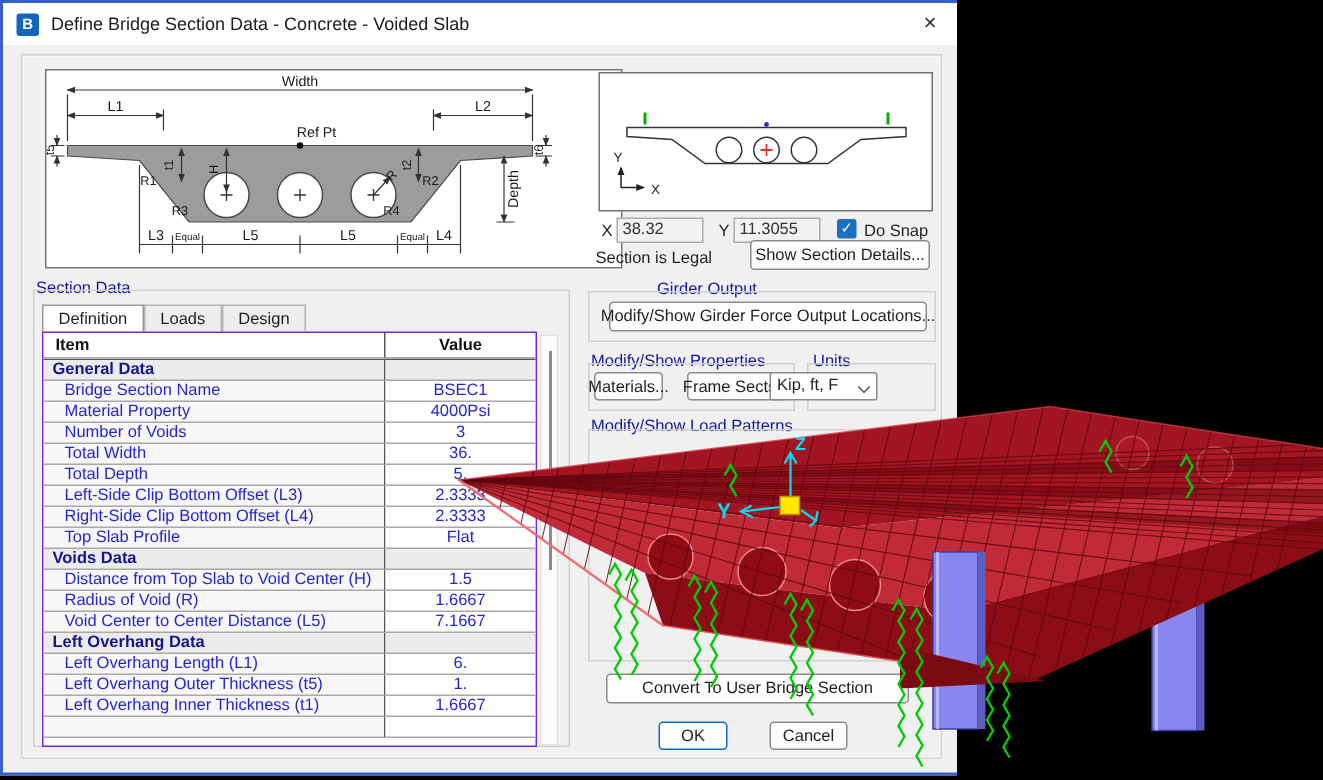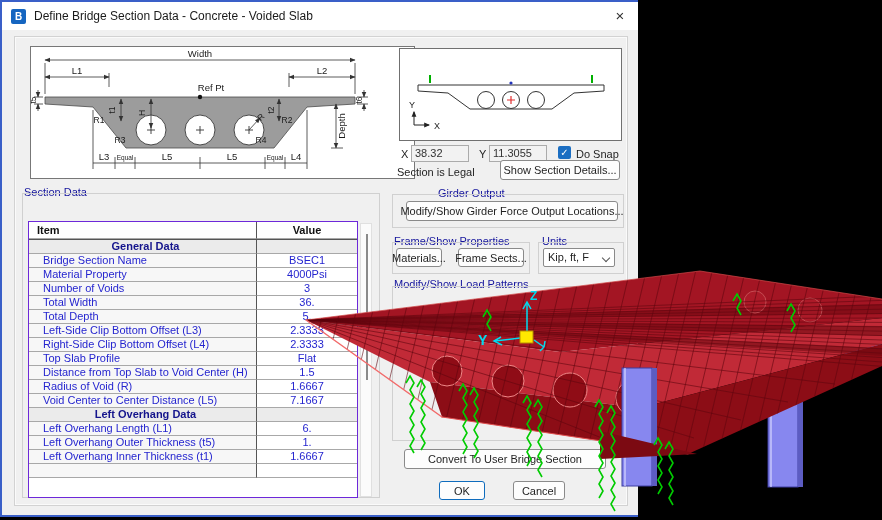--- a/index.html
+++ b/index.html
@@ -49,21 +49,21 @@
     border:1px solid #6d28d9; background:#fff; overflow:hidden; }
   .thead { display:flex; height:18px; border-bottom:1px solid #555; font-weight:bold;
     font-size:11px; color:#111; }
   .thead .citem, .thead .cval { line-height:17px; }
   .trow { display:flex; height:14px; font-size:11px; }
   .citem { flex:1; border-right:1px solid #555; border-bottom:1px solid #a8a8a8;
     padding-left:8px; line-height:13px; overflow:hidden; white-space:nowrap; }
   .cval { width:100px; text-align:center; border-bottom:1px solid #a8a8a8; line-height:13px; }
   .trow.item .citem { background:#f7f7f7; color:#2525cf; padding-left:14px; }
   .trow.item .cval { background:#fff; color:#2525cf; }
-  .trow.group .citem, .trow.group .cval { background:#ebebeb; color:#14148c; font-weight:bold;text-align:center; }
+  .trow.group .citem, .trow.group .cval { background:#ebebeb; color:#14148c; font-weight:bold; }
   .trow.group .citem { padding-left:6px; }
   .thead .citem { background:#fff; }
   .vscroll { position:absolute; left:358px; top:221px; width:12px; height:274px; background:#fbfbfb;
     border:1px solid #e0e0e0; }
   .vthumb { position:absolute; left:5px; top:10px; width:2px; height:146px; background:#8a8a8a; }
   
   .render { position:absolute; left:0; top:0; width:882px; height:520px; z-index:5;
     pointer-events:none; }
   svg text { user-select:none; }
 </style>
@@ -182,36 +182,41 @@
   <div class="input" style="left:487px; top:143px; width:58px; height:17px;">11.3055</div>
   <div class="checkbox" style="left:556px; top:144px;">✓</div>
   <div class="txt" style="left:574px; top:146px;">Do Snap</div>
   <div class="txt" style="left:395px; top:164px;">Section is Legal</div>
   <div class="btn" style="left:498px; top:158px; width:120px; height:20px;">Show Section Details...</div>
 
   <div class="txt navy" style="left:392px; top:185px;margin-left:44px;">Girder Output</div>
   <div class="groupbox" style="left:390px; top:192px; width:232px; height:34px;"></div>
   <div class="btn" style="left:404px; top:199px; width:212px; height:20px;">Modify/Show Girder Force Output Locations...</div>
 
-  <div class="txt navy" style="left:392px; top:233px;">Frame/Show Properties</div>
+  <div class="txt navy" style="left:392px; top:233px;">Modify/Show Properties</div>
   <div class="groupbox" style="left:390px; top:240px; width:138px; height:32px;"></div>
   <div class="btn" style="left:394px; top:246px; width:46px; height:19px;">Materials...</div>
   <div class="btn" style="left:456px; top:246px; width:66px; height:19px;">Frame Sects...</div>
   <div class="txt navy" style="left:540px; top:233px;">Units</div>
   <div class="groupbox" style="left:536px; top:240px; width:86px; height:32px;"></div>
-  <div class="select" style="left:541px; top:246px; width:72px; height:19px;">
+  <div class="select" style="left:511px; top:246px; width:72px; height:19px;">
     <span>Kip, ft, F</span>
     <span class="chev"></span>
   </div>
 
   <div class="txt navy" style="left:392px; top:276px;">Modify/Show Load Patterns</div>
   <div class="groupbox" style="left:390px; top:284px; width:232px; height:155px;"></div>
 
   <div class="txt navy" style="left:22px; top:184px;">Section Data</div>
   <div class="groupbox" style="left:20px; top:191px; width:358px; height:305px;"></div>
+  <div class="tabs">
+      <div class="tab active">Definition</div>
+      <div class="tab">Loads</div>
+      <div class="tab">Design</div>
+    </div>
   <div class="table">
     <div class="thead">
       <div class="citem">Item</div>
       <div class="cval">Value</div>
     </div>
     <div>
         <div class="trow group">
           <div class="citem">General Data</div>
           <div class="cval"></div>
         </div>
@@ -239,20 +244,24 @@
           <div class="citem">Left-Side Clip Bottom Offset (L3)</div>
           <div class="cval">2.3333</div>
         </div>
         <div class="trow item">
           <div class="citem">Right-Side Clip Bottom Offset (L4)</div>
           <div class="cval">2.3333</div>
         </div>
         <div class="trow item">
           <div class="citem">Top Slab Profile</div>
           <div class="cval">Flat</div>
+        </div>
+        <div class="trow group">
+          <div class="citem">Voids Data</div>
+          <div class="cval"></div>
         </div>
         <div class="trow item">
           <div class="citem">Distance from Top Slab to Void Center (H)</div>
           <div class="cval">1.5</div>
         </div>
         <div class="trow item">
           <div class="citem">Radius of Void (R)</div>
           <div class="cval">1.6667</div>
         </div>
         <div class="trow item">

